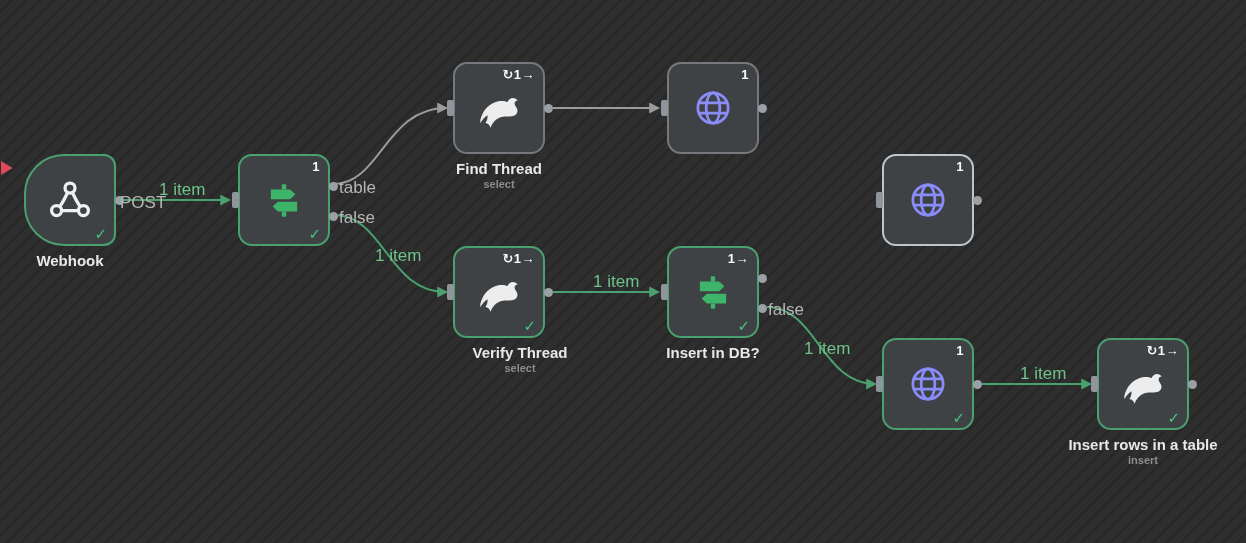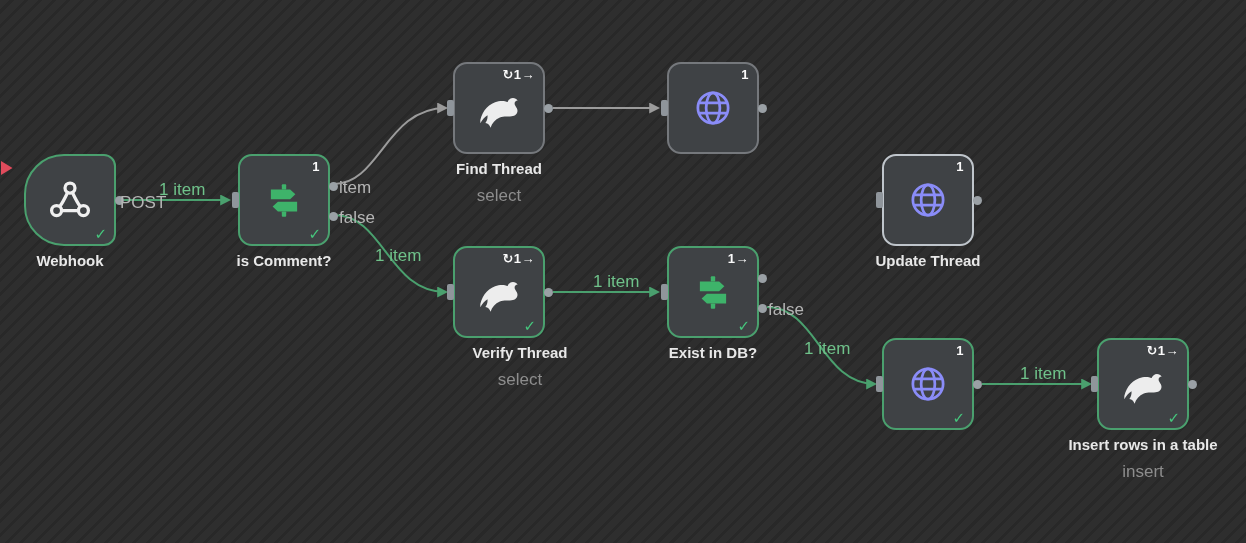--- a/index.html
+++ b/index.html
@@ -17,21 +17,21 @@
   .node.light{border-color:#bfc5cb;}
   .node.trigger{border-radius:40px 12px 12px 40px;}
   .icon{position:absolute;inset:0;display:flex;align-items:center;justify-content:center;}
   .badge{position:absolute;top:3px;right:8px;color:#fafafa;font-size:13px;font-weight:700;letter-spacing:.5px;z-index:3;}
   .check{position:absolute;bottom:1px;right:7px;color:#46c87e;font-size:15px;font-weight:700;z-index:3;}
   .port-in{position:absolute;left:-8px;top:50%;margin-top:-8px;width:7px;height:16px;background:#8f959b;border-radius:2px;}
   .port-out{position:absolute;right:-10px;width:9px;height:9px;border-radius:50%;background:#9aa0a5;}
   .port-out.mid{top:50%;margin-top:-4.5px;}
   .node-label{position:absolute;width:220px;text-align:center;z-index:3;color:#e8e8e8;}
   .node-label .name{font-size:15px;font-weight:700;}
-  .node-label .sub{font-size:17px;font-weight:400;color:#8d8d8d;margin-top:9px;}
+  .node-label .sub{font-size:11px;font-weight:700;color:#8d8d8d;margin-top:1px;}
   .conn-label{position:absolute;font-size:17px;z-index:3;}
   .conn-label.green{color:#6fc28a;}
   .conn-label.gray{color:#b5b5b5;}
 </style>
 </head>
 <body>
 
 <svg width="0" height="0" style="position:absolute">
   <defs>
     <symbol id="ic-webhook" viewBox="0 0 48 48">
@@ -104,23 +104,20 @@
         <svg width="42" height="42">
           <use href="#ic-switch"></use>
         </svg>
       </span>
     <span class="badge">1</span>
     <span class="check">✓</span>
     <span class="port-in"></span>
     <span class="port-out" style="top:26px"></span>
     <span class="port-out" style="top:56px"></span>
   </div>
-  <div class="node-label" style="left:174px;top:252px">
-    <div class="name">is Comment?</div>
-  </div>
 
   <div class="node" style="left:453px;top:62px">
     <span class="icon">
         <svg width="46" height="46">
           <use href="#ic-mysql"></use>
         </svg>
       </span>
     <span class="badge">↻1→</span>
     <span class="port-in"></span>
     <span class="port-out mid"></span>
@@ -144,23 +141,20 @@
   <div class="node light" style="left:882px;top:154px">
     <span class="icon">
         <svg width="44" height="44">
           <use href="#ic-globe"></use>
         </svg>
       </span>
     <span class="badge">1</span>
     <span class="port-in"></span>
     <span class="port-out mid"></span>
   </div>
-  <div class="node-label" style="left:818px;top:252px">
-    <div class="name">Update Thread</div>
-  </div>
 
   <div class="node green" style="left:453px;top:246px">
     <span class="icon">
         <svg width="46" height="46">
           <use href="#ic-mysql"></use>
         </svg>
       </span>
     <span class="badge">↻1→</span>
     <span class="check">✓</span>
     <span class="port-in"></span>
@@ -177,21 +171,21 @@
           <use href="#ic-switch"></use>
         </svg>
       </span>
     <span class="badge">1→</span>
     <span class="check">✓</span>
     <span class="port-in"></span>
     <span class="port-out" style="top:26px"></span>
     <span class="port-out" style="top:56px"></span>
   </div>
   <div class="node-label" style="left:603px;top:344px">
-    <div class="name">Exist in DB?</div>
+    <div class="name">Insert in DB?</div>
   </div>
 
   <div class="node green" style="left:882px;top:338px">
     <span class="icon">
         <svg width="44" height="44">
           <use href="#ic-globe"></use>
         </svg>
       </span>
     <span class="badge">1</span>
     <span class="check">✓</span>
@@ -210,21 +204,21 @@
     <span class="port-in"></span>
     <span class="port-out mid"></span>
   </div>
   <div class="node-label" style="left:1033px;top:436px">
     <div class="name">Insert rows in a table</div>
     <div class="sub">insert</div>
   </div>
 
   <span class="conn-label gray" style="left:120px;top:193px">POST</span>
   <span class="conn-label green" style="left:159px;top:180px">1 item</span>
-  <span class="conn-label gray" style="left:339px;top:178px">item</span>
+  <span class="conn-label gray" style="left:339px;top:178px">table</span>
   <span class="conn-label gray" style="left:339px;top:208px">false</span>
   <span class="conn-label green" style="left:375px;top:246px">1 item</span>
   <span class="conn-label green" style="left:593px;top:272px">1 item</span>
   <span class="conn-label gray" style="left:768px;top:300px">false</span>
   <span class="conn-label green" style="left:804px;top:339px">1 item</span>
   <span class="conn-label green" style="left:1020px;top:364px">1 item</span>
 
 </div>
 
 </body></html>

